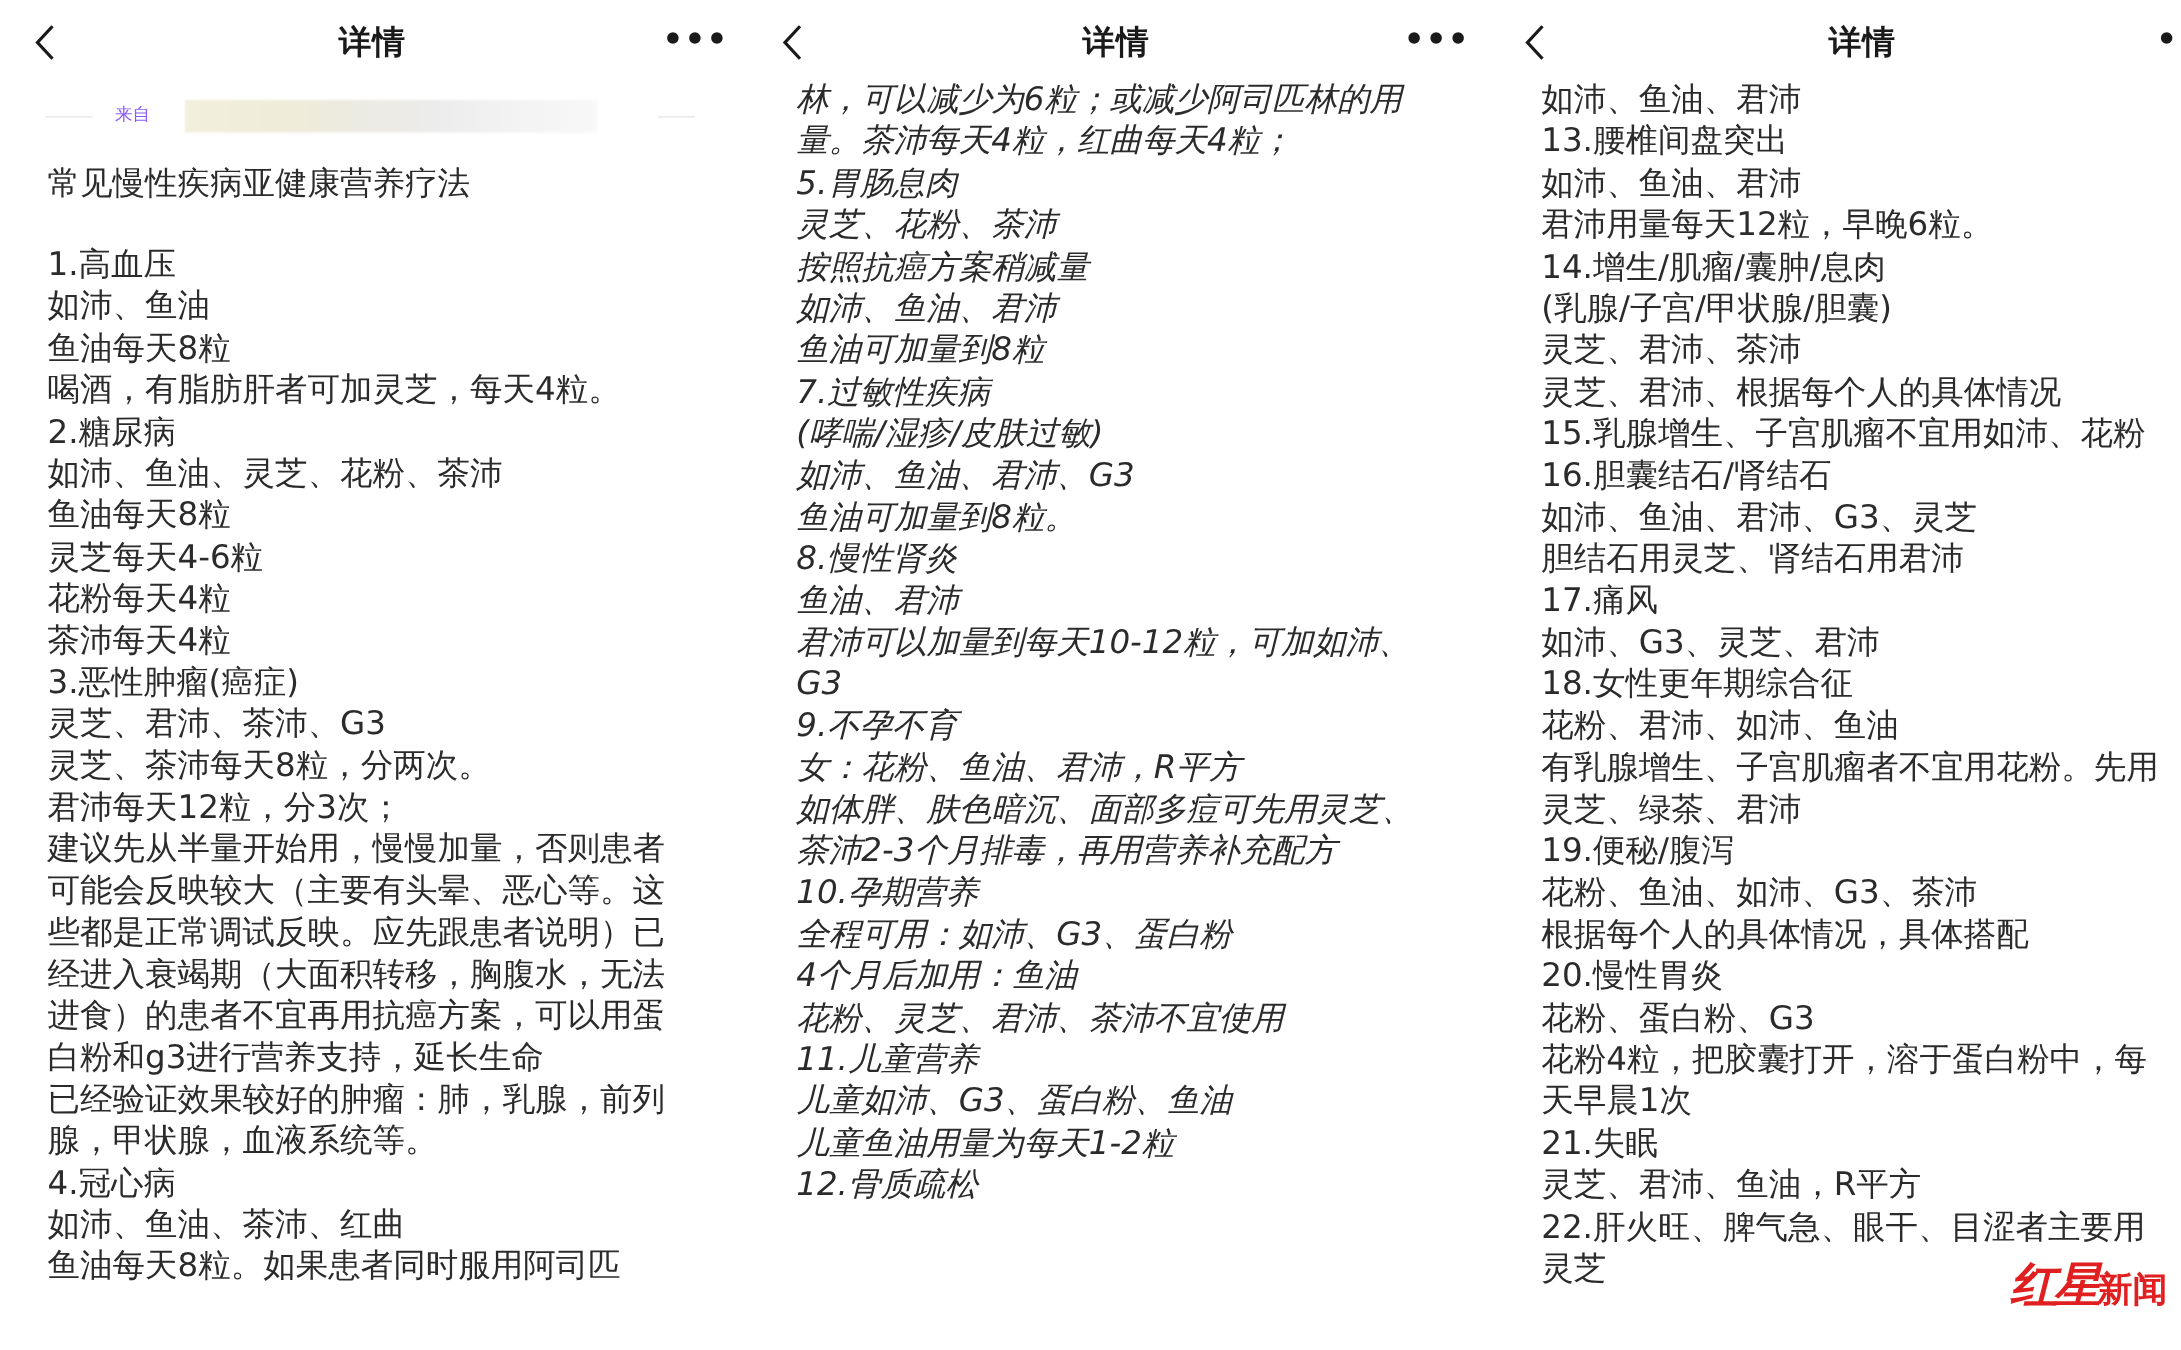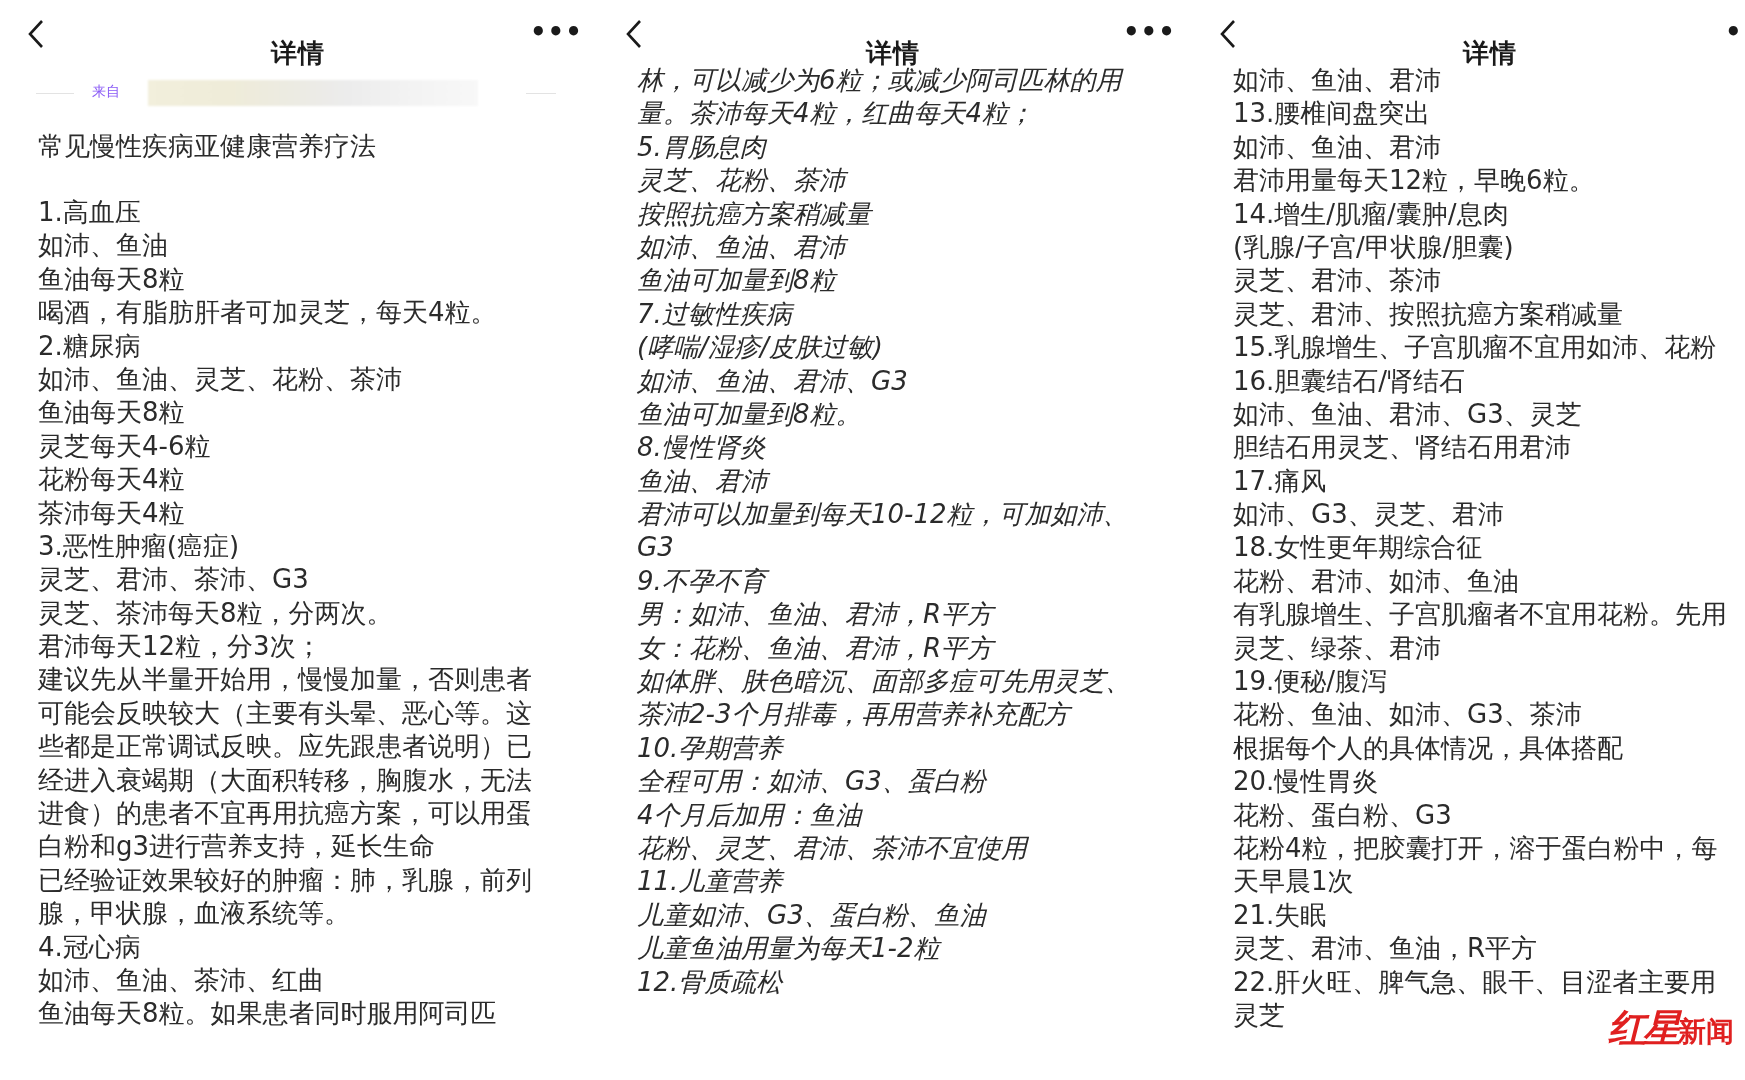--- a/index.html
+++ b/index.html
@@ -7,21 +7,21 @@
     width:1745px; height:1080px; background:#ffffff; position:relative; overflow:hidden;
     font-family: "DejaVu Sans", "Liberation Sans", sans-serif; color:#2b2b2b;
   }
   .panel { position:absolute; top:0; height:1080px; background:#fff; overflow:hidden; }
   .p1 { left:0; width:596px; }
   .p2 { left:596px; width:596px; }
   .p3 { left:1192px; width:553px; }
   .navbar { position:absolute; left:0; top:0; width:100%; height:68px; }
   .back { position:absolute; top:18px; width:22px; height:32px; cursor:pointer; }
   .back svg { width:22px; height:32px; }
-  .title { position:absolute; top:16px; font-size:26px; font-weight:bold; color:#1a1a1a; letter-spacing:1px; transform:translateX(-50%); white-space:nowrap;margin-top:20px; }
+  .title { position:absolute; top:16px; font-size:26px; font-weight:bold; color:#1a1a1a; letter-spacing:1px; transform:translateX(-50%); white-space:nowrap; }
   .more { position:absolute; top:22px; font-size:26px; line-height:20px; color:#1a1a1a; letter-spacing:1px; cursor:pointer; font-weight:bold; }
   .source-row { position:absolute; left:36px; top:80px; width:525px; height:26px; }
   .source-line { position:absolute; top:13px; height:1px; background:#e3e3e3; }
   .source-label { position:absolute; left:56px; top:3px; font-size:14px; color:#8b5cf6; }
   .source-blur { position:absolute; left:112px; top:0; width:330px; height:26px;
     background:linear-gradient(90deg,#f2efdc 0%,#efecd9 25%,#ecebe3 45%,#ececec 60%,#f3f3f3 80%,#f8f8f8 100%); filter:blur(1px); }
   .doc-title { position:absolute; left:38px; top:129px; font-size:26px; color:#2b2b2b; white-space:nowrap;font-family:Liberation Mono, monospace; }
   .lines { position:absolute; margin:0; padding:0; list-style:none; }
   .lines li { height:33.4px; line-height:33.4px; font-size:26px; white-space:nowrap; color:#2b2b2b; }
   .l1 { left:38px; top:196px; }
@@ -100,21 +100,20 @@
       <li>鱼油可加量到8粒</li>
       <li>7.过敏性疾病</li>
       <li>(哮喘/湿疹/皮肤过敏)</li>
       <li>如沛、鱼油、君沛、G3</li>
       <li>鱼油可加量到8粒。</li>
       <li>8.慢性肾炎</li>
       <li>鱼油、君沛</li>
       <li>君沛可以加量到每天10-12粒，可加如沛、</li>
       <li>G3</li>
       <li>9.不孕不育</li>
-      <li>男：如沛、鱼油、君沛，R平方</li>
       <li>女：花粉、鱼油、君沛，R平方</li>
       <li>如体胖、肤色暗沉、面部多痘可先用灵芝、</li>
       <li>茶沛2-3个月排毒，再用营养补充配方</li>
       <li>10.孕期营养</li>
       <li>全程可用：如沛、G3、蛋白粉</li>
       <li>4个月后加用：鱼油</li>
       <li>花粉、灵芝、君沛、茶沛不宜使用</li>
       <li>11.儿童营养</li>
       <li>儿童如沛、G3、蛋白粉、鱼油</li>
       <li>儿童鱼油用量为每天1-2粒</li>
@@ -133,21 +132,21 @@
     <div class="more" style="left:533px;"><span>•••</span></div>
   </div>
   <ul class="lines l3" id="lines-2">
       <li>如沛、鱼油、君沛</li>
       <li>13.腰椎间盘突出</li>
       <li>如沛、鱼油、君沛</li>
       <li>君沛用量每天12粒，早晚6粒。</li>
       <li>14.增生/肌瘤/囊肿/息肉</li>
       <li>(乳腺/子宫/甲状腺/胆囊)</li>
       <li>灵芝、君沛、茶沛</li>
-      <li>灵芝、君沛、按照抗癌方案稍减量</li>
+      <li>灵芝、君沛、根据每个人的具体情况</li>
       <li>15.乳腺增生、子宫肌瘤不宜用如沛、花粉</li>
       <li>16.胆囊结石/肾结石</li>
       <li>如沛、鱼油、君沛、G3、灵芝</li>
       <li>胆结石用灵芝、肾结石用君沛</li>
       <li>17.痛风</li>
       <li>如沛、G3、灵芝、君沛</li>
       <li>18.女性更年期综合征</li>
       <li>花粉、君沛、如沛、鱼油</li>
       <li>有乳腺增生、子宫肌瘤者不宜用花粉。先用</li>
       <li>灵芝、绿茶、君沛</li>

